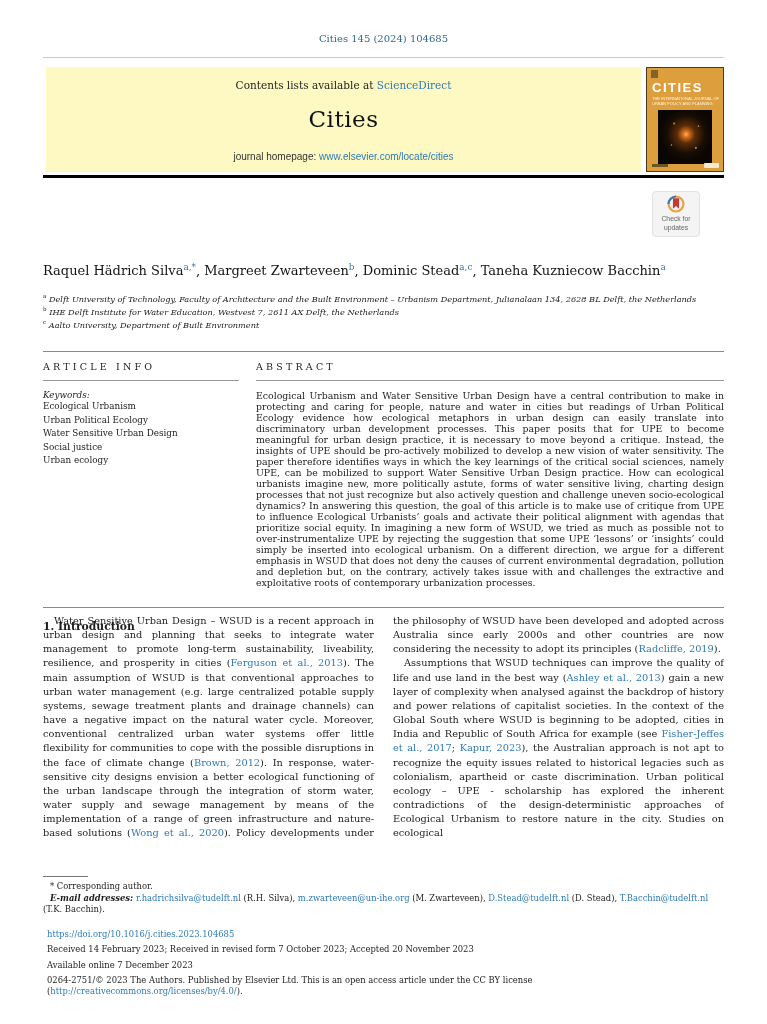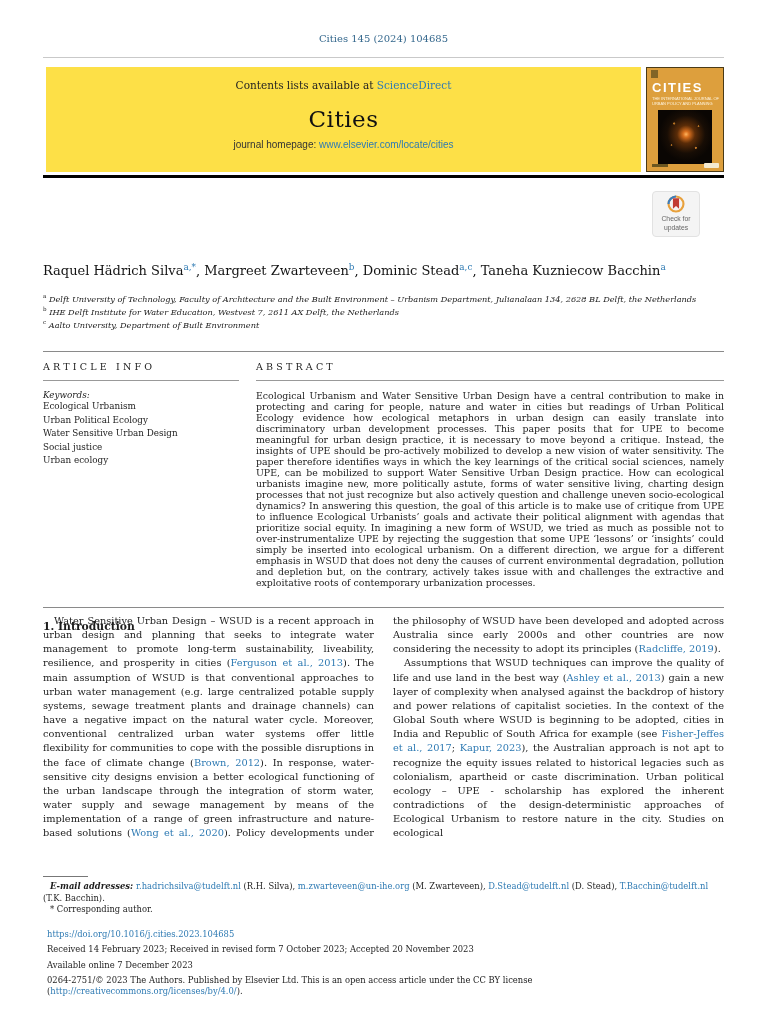--- a/index.html
+++ b/index.html
@@ -11,25 +11,25 @@
   sup{font-size:68%;line-height:0;}
 
   .citation{position:absolute;top:33px;left:0;right:0;text-align:center;
             font-size:10px;color:#35688d;}
   .topline{position:absolute;left:43px;right:43px;top:57px;border-top:1px solid #c9c9c9;}
 
   .banner{position:absolute;left:43px;top:67px;width:681px;height:105px;display:flex;}
   .logo-block{width:100px;display:flex;flex-direction:column;align-items:center;
               justify-content:flex-end;padding-bottom:2px;}
   .elsevier-text{font-size:13.5px;color:#e8731c;letter-spacing:.5px;margin-top:1px;}
-  .gray-box{flex:1;margin-left:3px;background:#fde047;position:relative;text-align:center;
+  .gray-box{flex:1;margin-left:3px;background:#fef9c3;position:relative;text-align:center;
             padding-top:12px;}
   .contents-line{font-size:10.5px;color:#222;}
   .journal-title{font-size:23px;color:#111;margin-top:15px;letter-spacing:.5px;}
-  .homepage-line{position:absolute;left:0;bottom:22px;width:100%;
+  .homepage-line{position:absolute;left:0;bottom:10px;width:100%;
                  font-family:"Liberation Sans", sans-serif;font-size:10px;color:#333;}
   .cover{margin-left:5px;width:78px;height:105px;background:#dd9f3d;border:1px solid #4a3a16;
          box-sizing:border-box;position:relative;font-family:"Liberation Sans", sans-serif;}
   .cover-mark{position:absolute;top:2px;left:4px;width:7px;height:8px;background:#6b5620;opacity:.8;}
   .cover-title{padding:12px 0 0 5px;font-weight:bold;font-size:13px;color:#fff;letter-spacing:1.5px;}
   .cover-sub{padding:1px 4px 0 5px;font-size:4px;line-height:1.3;color:#fdf3dd;}
   .cover-img{width:54px;height:54px;margin:4px auto 0;
      background:
        radial-gradient(circle at 30% 25%, #b97422 0 .7px, transparent 1.4px),
        radial-gradient(circle at 70% 70%, #c77b2a 0 .7px, transparent 1.4px),
@@ -154,22 +154,22 @@
 
   <div class="intro-h">1. Introduction</div>
 
   <div class="intro-cols">
     <p class="para"><span>Water Sensitive Urban Design – WSUD is a recent approach in urban design and planning that seeks to integrate water management to promote long-term sustainability, liveability, resilience, and prosperity in cities (</span><span class="lnk">Ferguson et al., 2013</span><span>). The main assumption of WSUD is that conventional approaches to urban water management (e.g. large centralized potable supply systems, sewage treatment plants and drainage channels) can have a negative impact on the natural water cycle. Moreover, conventional centralized urban water systems offer little flexibility for communities to cope with the possible disruptions in the face of climate change (</span><span class="lnk">Brown, 2012</span><span>). In response, water-sensitive city designs envision a better ecological functioning of the urban landscape through the integration of storm water, water supply and sewage management by means of the implementation of a range of green infrastructure and nature-based solutions (</span><span class="lnk">Wong et al., 2020</span><span>). Policy developments under the philosophy of WSUD have been developed and adopted across Australia since early 2000s and other countries are now considering the necessity to adopt its principles (</span><span class="lnk">Radcliffe, 2019</span><span>).</span></p>
     <p class="para"><span>Assumptions that WSUD techniques can improve the quality of life and use land in the best way (</span><span class="lnk">Ashley et al., 2013</span><span>) gain a new layer of complexity when analysed against the backdrop of history and power relations of capitalist societies. In the context of the Global South where WSUD is beginning to be adopted, cities in India and Republic of South Africa for example (see </span><span class="lnk">Fisher-Jeffes et al., 2017</span><span>; </span><span class="lnk">Kapur, 2023</span><span>), the Australian approach is not apt to recognize the equity issues related to historical legacies such as colonialism, apartheid or caste discrimination. Urban political ecology – UPE - scholarship has explored the inherent contradictions of the design-deterministic approaches of Ecological Urbanism to restore nature in the city. Studies on ecological</span></p>
   </div>
 
   <div class="fn-rule"></div>
   <div class="footnote">
+    <p>* Corresponding author.</p>
     <p><span class="bi">E-mail addresses: </span><span class="lnk">r.hadrichsilva@tudelft.nl</span><span> (R.H. Silva), </span><span class="lnk">m.zwarteveen@un-ihe.org</span><span> (M. Zwarteveen), </span><span class="lnk">D.Stead@tudelft.nl</span><span> (D. Stead), </span><span class="lnk">T.Bacchin@tudelft.nl</span><span> (T.K. Bacchin).</span></p>
-    <p>* Corresponding author.</p>
   </div>
 
   <div class="footer">
     <div class="lnk">https://doi.org/10.1016/j.cities.2023.104685</div>
     <div>Received 14 February 2023; Received in revised form 7 October 2023; Accepted 20 November 2023</div>
     <div>Available online 7 December 2023</div>
     <div><span>0264-2751/© 2023 The Authors. Published by Elsevier Ltd. This is an open access article under the CC BY license (</span><span class="lnk">http://creativecommons.org/licenses/by/4.0/</span><span>).</span></div>
   </div>
 
 </div>

